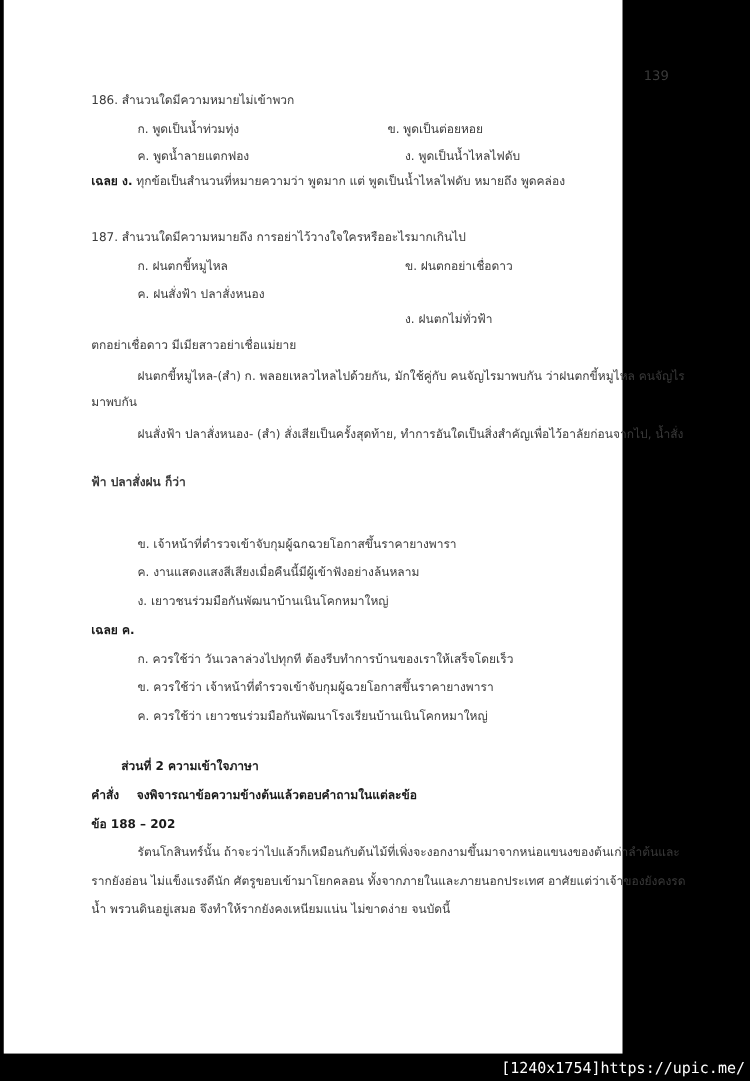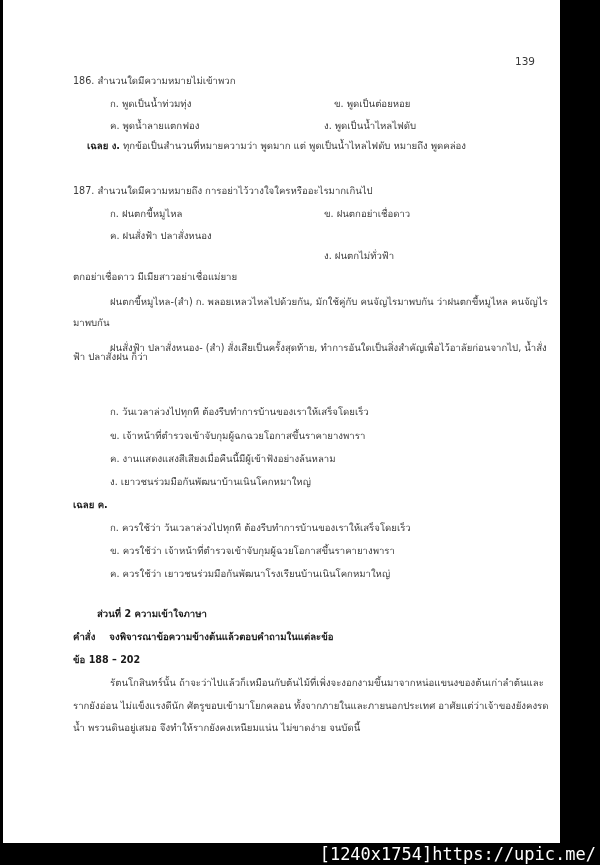--- a/index.html
+++ b/index.html
@@ -1,57 +1,56 @@
 <!DOCTYPE html>
 <html><head>
 <meta charset="utf-8">
 <style>
   html, body { margin: 0; padding: 0; }
   body {
     width: 600px; height: 865px; background: #000; position: relative; overflow: hidden;
     font-family: "DejaVu Sans", "Liberation Sans", sans-serif;
   }
   .page {
-    position: absolute; left: 3px; top: 0; width: 557px; height: 843px; background: #fff;
+    position: absolute; left: 3px; top: 0; width: 495px; height: 843px; background: #fff;
     color: #3a3a3a; font-size: 9.6px; line-height: 12px;
   }
   .line { position: absolute; white-space: nowrap; }
   .b { font-weight: bold; color: #1a1a1a; }
   .u { }
   .footer {
     position: absolute; left: 0; top: 843px; width: 600px; height: 22px; background: #000;
-    color: #fff; font-family: "DejaVu Sans Mono", "Liberation Mono", monospace; font-size: 17px;
+    color: #fff; font-family: "DejaVu Sans Mono", "Liberation Mono", monospace; font-size: 12px;
     line-height: 22px; text-align: right; padding-right: 4px; box-sizing: border-box;
   }
 </style>
 </head>
 <body>
 
 <div class="page">
   <div class="line" style="left:512px;top:55px;font-size:10.5px;">139</div>
 
   <div class="line" style="left:70px;top:75px;">186. สำนวนใดมีความหมายไม่เข้าพวก</div>
   <div class="line" style="left:107px;top:98px;">ก. พูดเป็นน้ำท่วมทุ่ง</div>
-  <div class="line" style="left:331px;top:98px;text-align:right;">ข. พูดเป็นต่อยหอย</div>
+  <div class="line" style="left:307px;top:98px;text-align:right;">ข. พูดเป็นต่อยหอย</div>
   <div class="line" style="left:107px;top:120px;">ค. พูดน้ำลายแตกฟอง</div>
   <div class="line" style="left:321px;top:120px;">ง. พูดเป็นน้ำไหลไฟดับ</div>
-  <div class="line" style="left:84px;top:140px;"><span class="b">เฉลย ง.</span><span> ทุกข้อเป็นสำนวนที่หมายความว่า พูดมาก แต่ พูดเป็นน้ำไหลไฟดับ หมายถึง พูดคล่อง</span></div>
+  <div class="line" style="left:70px;top:140px;"><span class="b">เฉลย ง.</span><span> ทุกข้อเป็นสำนวนที่หมายความว่า พูดมาก แต่ พูดเป็นน้ำไหลไฟดับ หมายถึง พูดคล่อง</span></div>
 
   <div class="line" style="left:70px;top:185px;">187. สำนวนใดมีความหมายถึง การอย่าไว้วางใจใครหรืออะไรมากเกินไป</div>
   <div class="line" style="left:107px;top:208px;">ก. ฝนตกขี้หมูไหล</div>
   <div class="line" style="left:321px;top:208px;">ข. ฝนตกอย่าเชื่อดาว</div>
   <div class="line" style="left:107px;top:230px;">ค. ฝนสั่งฟ้า ปลาสั่งหนอง</div>
   <div class="line" style="left:321px;top:230px;margin-top:20px;">ง. ฝนตกไม่ทั่วฟ้า</div>
   <div class="line" style="left:70px;top:271px;">ตกอย่าเชื่อดาว มีเมียสาวอย่าเชื่อแม่ยาย</div>
   <div class="line" style="left:107px;top:296px;">ฝนตกขี้หมูไหล-(สำ) ก. พลอยเหลวไหลไปด้วยกัน, มักใช้คู่กับ คนจัญไรมาพบกัน ว่าฝนตกขี้หมูไหล คนจัญไร</div>
   <div class="line" style="left:70px;top:317px;">มาพบกัน</div>
   <div class="line" style="left:107px;top:342px;">ฝนสั่งฟ้า ปลาสั่งหนอง- (สำ) สั่งเสียเป็นครั้งสุดท้าย, ทำการอันใดเป็นสิ่งสำคัญเพื่อไว้อาลัยก่อนจากไป, น้ำสั่ง</div>
-  <div class="line" style="left:70px;top:351px;">ฟ้า ปลาสั่งฝน ก็ว่า</div>
+  <div class="line" style="left:70px;top:381px;font-weight:bold;">ฟ้า ปลาสั่งฝน ก็ว่า</div>
 
-  <div class="line" style="left:107px;top:406px;">ก. วันเวลาล่วงไปทุกที ต้องรีบทำการบ้านของเราให้เสร็จโดยเร็ว</div>
   <div class="line" style="left:107px;top:430px;">ข. เจ้าหน้าที่ตำรวจเข้าจับกุมผู้ฉกฉวยโอกาสขึ้นราคายางพารา</div>
   <div class="line" style="left:107px;top:453px;">ค. งานแสดงแสงสีเสียงเมื่อคืนนี้มีผู้เข้าฟังอย่างล้นหลาม</div>
   <div class="line" style="left:107px;top:476px;">ง. เยาวชนร่วมมือกันพัฒนาบ้านเนินโคกหมาใหญ่</div>
   <div class="line b" style="left:70px;top:499px;">เฉลย ค.</div>
   <div class="line" style="left:107px;top:522px;">ก. ควรใช้ว่า วันเวลาล่วงไปทุกที ต้องรีบทำการบ้านของเราให้เสร็จโดยเร็ว</div>
   <div class="line" style="left:107px;top:545px;">ข. ควรใช้ว่า เจ้าหน้าที่ตำรวจเข้าจับกุมผู้ฉวยโอกาสขึ้นราคายางพารา</div>
   <div class="line" style="left:107px;top:568px;">ค. ควรใช้ว่า เยาวชนร่วมมือกันพัฒนาโรงเรียนบ้านเนินโคกหมาใหญ่</div>
 
   <div class="line b" style="left:70px;top:608px;margin-left:24px;">ส่วนที่ 2 ความเข้าใจภาษา</div>
   <div class="line b" style="left:70px;top:631px;"><span>คำสั่ง</span><span style="display:inline-block;width:14px;"></span><span>จงพิจารณาข้อความข้างต้นแล้วตอบคำถามในแต่ละข้อ</span></div>

